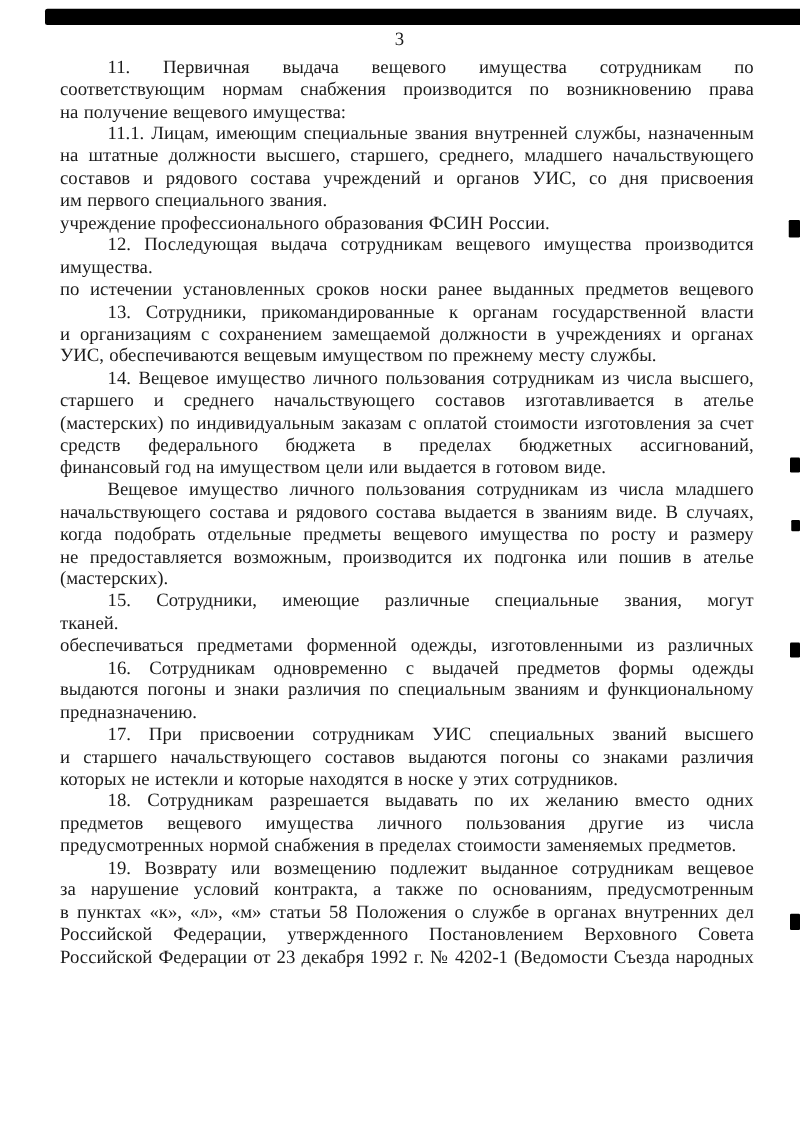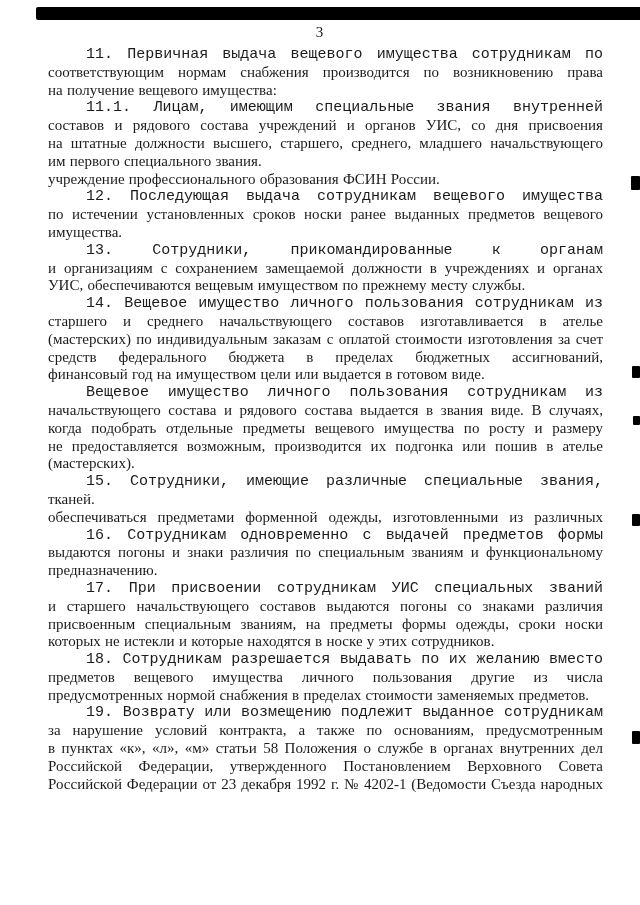--- a/index.html
+++ b/index.html
@@ -42,82 +42,81 @@
   }
   .line{
     height:17.8px;
     line-height:17.8px;
     text-align:justify;
     text-align-last:justify;
     white-space:normal;
     overflow:hidden;
     word-spacing:0.5px;
   }
-  .line.first{ text-indent:38px;font-family:Liberation Mono, monospace; }
+  .line.first{ text-indent:38px; }
   .line.last{ text-align-last:left; }
 </style>
 </head>
 <body>
 
 <div class="page">
   <div class="scan-bar" style="top: 7px; left: 36px; right: 0px; height: 13px;"></div>
   <div class="page-number">3</div>
   <div class="doc">
       <div>
         <div class="line first">11. Первичная выдача вещевого имущества сотрудникам по</div>
         <div class="line">соответствующим нормам снабжения производится по возникновению права</div>
         <div class="line last">на получение вещевого имущества:</div>
       </div>
       <div>
         <div class="line first">11.1. Лицам, имеющим специальные звания внутренней службы, назначенным</div>
+        <div class="line">на штатные должности высшего, старшего, среднего, младшего начальствующего</div>
         <div class="line">составов и рядового состава учреждений и органов УИС, со дня присвоения</div>
-        <div class="line">на штатные должности высшего, старшего, среднего, младшего начальствующего</div>
         <div class="line last">им первого специального звания.</div>
       </div>
       <div>
         <div class="line last">учреждение профессионального образования ФСИН России.</div>
       </div>
       <div>
         <div class="line first">12. Последующая выдача сотрудникам вещевого имущества производится</div>
+        <div class="line last">имущества.</div>
         <div class="line">по истечении установленных сроков носки ранее выданных предметов вещевого</div>
-        <div class="line last">имущества.</div>
       </div>
       <div>
         <div class="line first">13. Сотрудники, прикомандированные к органам государственной власти</div>
         <div class="line">и организациям с сохранением замещаемой должности в учреждениях и органах</div>
         <div class="line last">УИС, обеспечиваются вещевым имуществом по прежнему месту службы.</div>
       </div>
       <div>
         <div class="line first">14. Вещевое имущество личного пользования сотрудникам из числа высшего,</div>
         <div class="line">старшего и среднего начальствующего составов изготавливается в ателье</div>
         <div class="line">(мастерских) по индивидуальным заказам с оплатой стоимости изготовления за счет</div>
         <div class="line">средств федерального бюджета в пределах бюджетных ассигнований,</div>
         <div class="line last">финансовый год на имуществом цели или выдается в готовом виде.</div>
       </div>
       <div>
         <div class="line first">Вещевое имущество личного пользования сотрудникам из числа младшего</div>
-        <div class="line">начальствующего состава и рядового состава выдается в звания виде. В случаях,</div>
+        <div class="line">начальствующего состава и рядового состава выдается в званиям виде. В случаях,</div>
         <div class="line">когда подобрать отдельные предметы вещевого имущества по росту и размеру</div>
         <div class="line">не предоставляется возможным, производится их подгонка или пошив в ателье</div>
         <div class="line last">(мастерских).</div>
       </div>
       <div>
         <div class="line first">15. Сотрудники, имеющие различные специальные звания, могут</div>
         <div class="line last">тканей.</div>
         <div class="line">обеспечиваться предметами форменной одежды, изготовленными из различных</div>
       </div>
       <div>
         <div class="line first">16. Сотрудникам одновременно с выдачей предметов формы одежды</div>
         <div class="line">выдаются погоны и знаки различия по специальным званиям и функциональному</div>
         <div class="line last">предназначению.</div>
       </div>
       <div>
         <div class="line first">17. При присвоении сотрудникам УИС специальных званий высшего</div>
         <div class="line">и старшего начальствующего составов выдаются погоны со знаками различия</div>
-        <div class="line">присвоенным специальным званиям, на предметы формы одежды, сроки носки</div>
         <div class="line last">которых не истекли и которые находятся в носке у этих сотрудников.</div>
       </div>
       <div>
         <div class="line first">18. Сотрудникам разрешается выдавать по их желанию вместо одних</div>
         <div class="line">предметов вещевого имущества личного пользования другие из числа</div>
         <div class="line last">предусмотренных нормой снабжения в пределах стоимости заменяемых предметов.</div>
       </div>
       <div>
         <div class="line first">19. Возврату или возмещению подлежит выданное сотрудникам вещевое</div>
         <div class="line">за нарушение условий контракта, а также по основаниям, предусмотренным</div>

